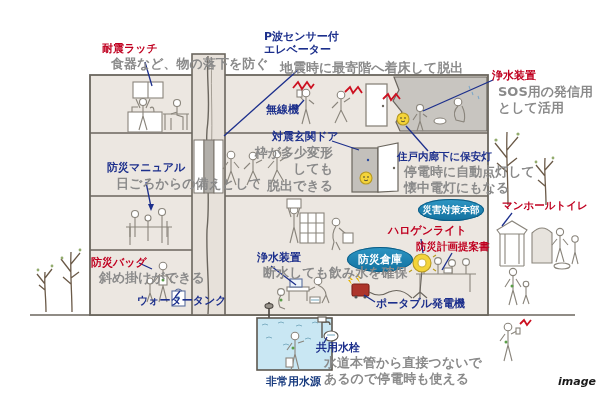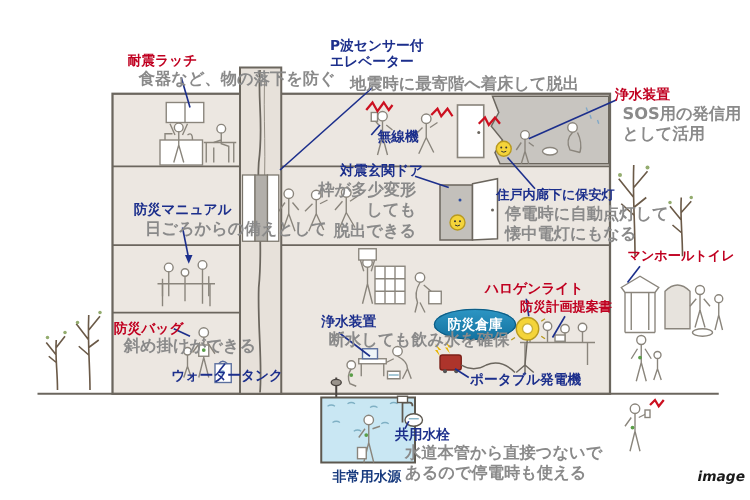--- a/index.html
+++ b/index.html
@@ -272,33 +272,34 @@
 <div class="lbl title t-red" style="left:102px;top:43px;">耐震ラッチ</div>
 <div class="lbl sub" style="left:111px;top:56px;">食器など、物の落下を防ぐ</div>
 
 <div class="lbl title t-blue" style="left:264px;top:31px;">P波センサー付
 エレベーター</div>
 <div class="lbl sub" style="left:280px;top:60px;">地震時に最寄階へ着床して脱出</div>
 
 <div class="lbl title t-red" style="left:492px;top:70px;">浄水装置</div>
 <div class="lbl sub" style="left:498px;top:84px;">SOS用の発信用として活用</div>
 
-<div class="lbl title t-blue" style="left:266px;top:104px;margin-left:36px;">無線機</div>
+<div class="lbl title t-blue" style="left:266px;top:104px;">無線機</div>
 
 <div class="lbl title t-blue" style="left:272px;top:131px;">対震玄関ドア</div>
 <div class="lbl title t-blue" style="left:397px;top:150px;font-size:10.5px;">住戸内廊下に保安灯</div>
 
 <div class="lbl sub" style="left:245px;top:145px;width:88px;text-align:right;">枠が多少変形しても
 脱出できる</div>
 <div class="lbl sub" style="left:404px;top:164px;">停電時に自動点灯して
 懐中電灯にもなる</div>
 
 <div class="lbl title t-blue" style="left:107px;top:162px;">防災マニュアル</div>
 <div class="lbl sub" style="left:116px;top:176px;">日ごろからの備えとして</div>
 
+<div class="badge hq" style="left:418px;top:199px;">災害対策本部</div>
 
 <div class="lbl title t-red" style="left:502px;top:199px;font-size:10.5px;">マンホールトイレ</div>
 
 <div class="lbl title t-red" style="left:388px;top:225px;">ハロゲンライト</div>
 <div class="lbl title t-red" style="left:416px;top:240px;font-size:10.5px;">防災計画提案書</div>
 
 <div class="badge storage" style="left:347px;top:247px;">防災倉庫</div>
 
 <div class="lbl title t-red" style="left:91px;top:257px;">防災バッグ</div>
 <div class="lbl sub" style="left:99px;top:270px;">斜め掛けができる</div>

